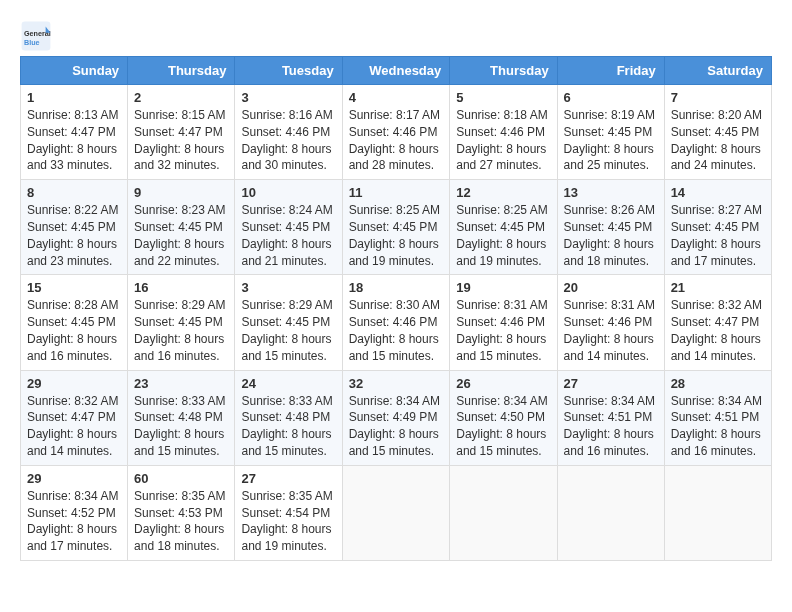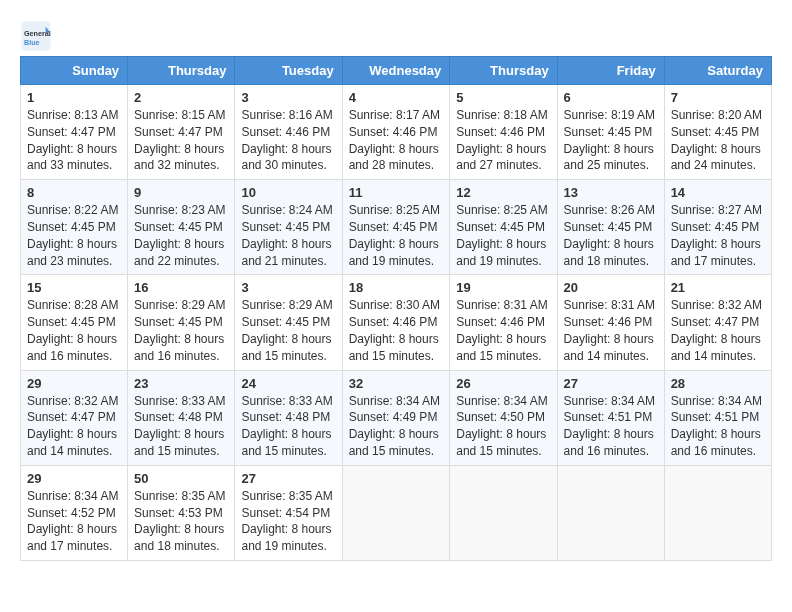--- a/index.html
+++ b/index.html
@@ -348,21 +348,21 @@
       <tr>
         <td>
         <span class="day-num">29</span>
         <div class="day-info">
           Sunrise: 8:34 AM<br>
           Sunset: 4:52 PM<br>
           Daylight: 8 hours and 17 minutes.
         </div>
       </td>
         <td>
-        <span class="day-num">50</span>
+        <span class="day-num">60</span>
         <div class="day-info">
           Sunrise: 8:35 AM<br>
           Sunset: 4:53 PM<br>
           Daylight: 8 hours and 18 minutes.
         </div>
       </td>
         <td>
         <span class="day-num">27</span>
         <div class="day-info">
           Sunrise: 8:35 AM<br>

